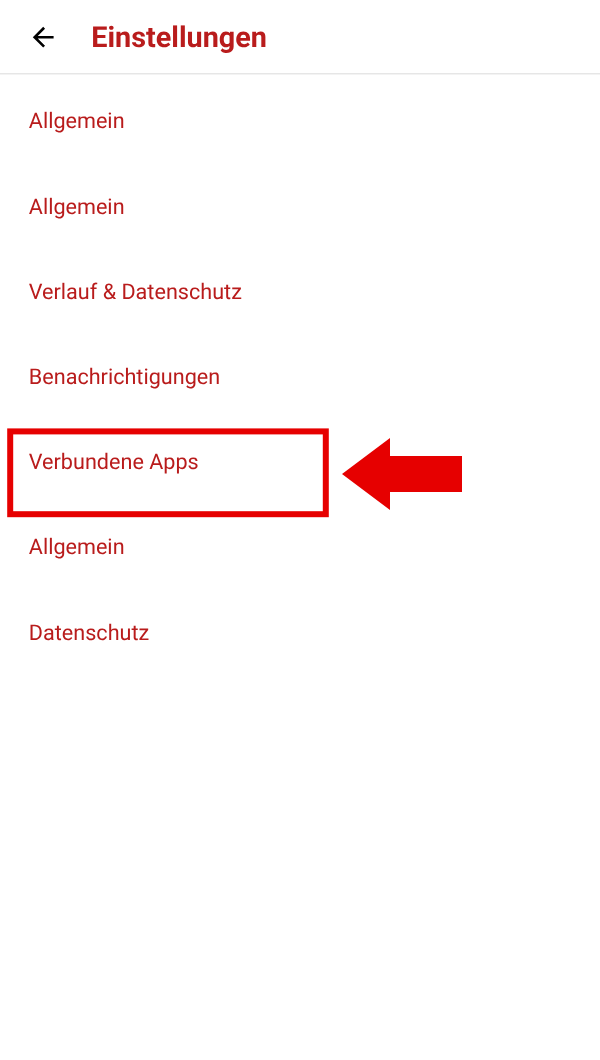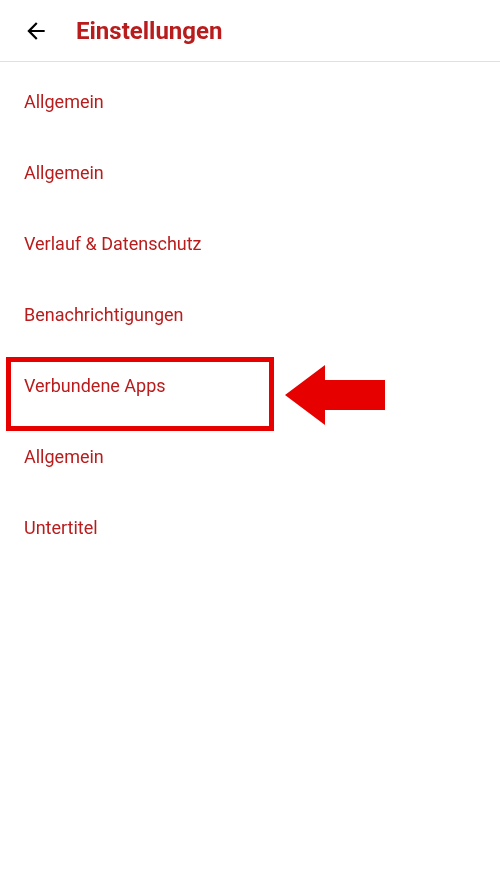--- a/index.html
+++ b/index.html
@@ -86,21 +86,21 @@
   <div class="item">
     <span>Benachrichtigungen</span>
   </div>
   <div class="item">
     <span>Verbundene Apps</span>
   </div>
   <div class="item">
     <span>Allgemein</span>
   </div>
   <div class="item">
-    <span>Untertitel</span>
+    <span>Datenschutz</span>
   </div>
 </div>
 
 <div class="highlight-box"></div>
 
 <div class="arrow">
   <svg width="100" height="70" viewBox="0 0 100 70">
     <polygon points="0,35 40,5 40,20 100,20 100,50 40,50 40,65" fill="#e60000"></polygon>
   </svg>
 </div>

